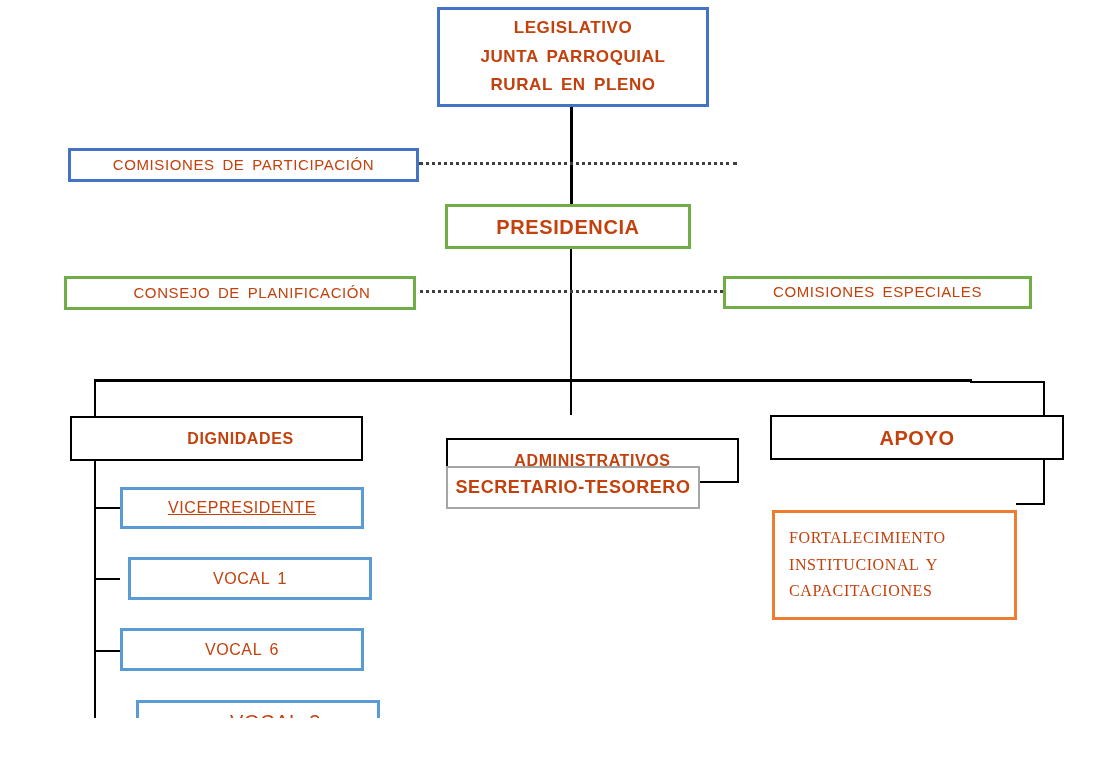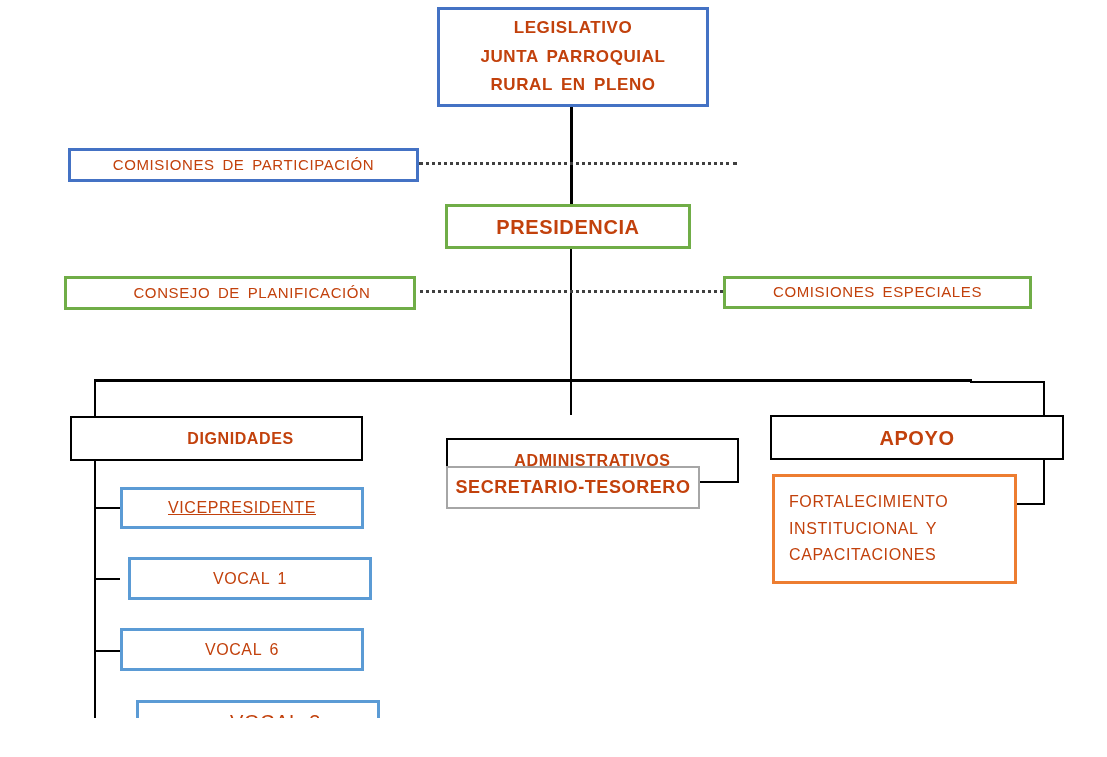--- a/index.html
+++ b/index.html
@@ -41,22 +41,22 @@
   .n-consejo     { left: 64px;  top: 276px; width: 352px; height: 34px;  font-size: 15px; padding-left: 24px; }
   .n-com-esp     { left: 723px; top: 276px; width: 309px; height: 33px;  font-size: 15px; }
   .n-dignidades  { left: 70px;  top: 416px; width: 293px; height: 45px;  font-size: 16px; padding-left: 48px; }
   .n-admin       { left: 446px; top: 414px; width: 293px; height: 45px;  font-size: 16px; margin-top: 24px; }
   .n-apoyo       { left: 770px; top: 415px; width: 294px; height: 45px;  font-size: 20px; }
   .n-vice        { left: 120px; top: 487px; width: 244px; height: 42px;  font-size: 16px; text-decoration: underline; }
   .n-vocal1      { left: 128px; top: 557px; width: 244px; height: 43px;  font-size: 16px; }
   .n-vocal2      { left: 120px; top: 628px; width: 244px; height: 43px;  font-size: 16px; }
   .n-vocal3      { left: 136px; top: 700px; width: 244px; height: 43px;  font-size: 20px; padding-left: 35px; }
   .n-secretario  { left: 446px; top: 466px; width: 254px; height: 43px;  font-size: 18px; font-weight: bold; }
-  .n-fortalec    { left: 772px; top: 474px; width: 245px; height: 110px; font-size: 16px;
-                   justify-content: flex-start; text-align: left; padding-left: 14px; line-height: 1.65; }
+  .n-fortalec    { left: 772px; top: 510px; width: 245px; height: 110px; font-size: 16px;
+                   justify-content: flex-start; text-align: left; padding-left: 14px; line-height: 1.65; font-family: Liberation Serif, serif; }
 
   
   .line { position: absolute; background: #000; }
   .dotted {
     position: absolute; height: 0;
     border-top: 3px dotted #3f3f3f;
   }
   .l-top-presidencia { left: 570px; top: 107px; width: 3px; height: 98px; }
   .l-dotted-row1     { left: 419px; top: 162px; width: 318px; }
   .l-presidencia-down{ left: 570px; top: 249px; width: 2px; height: 166px; }

